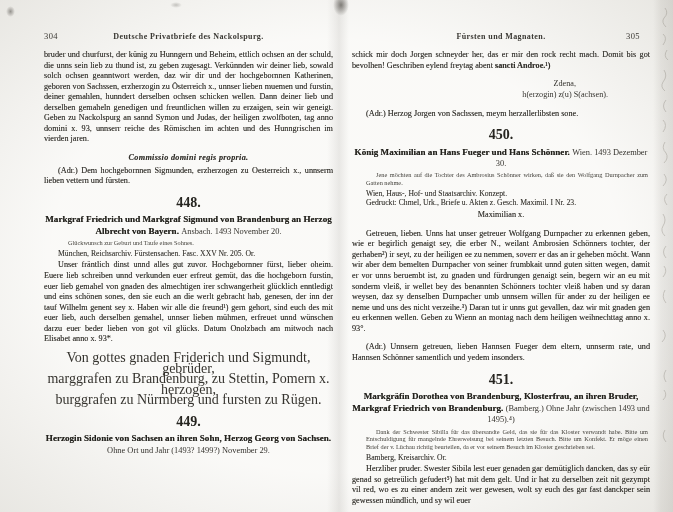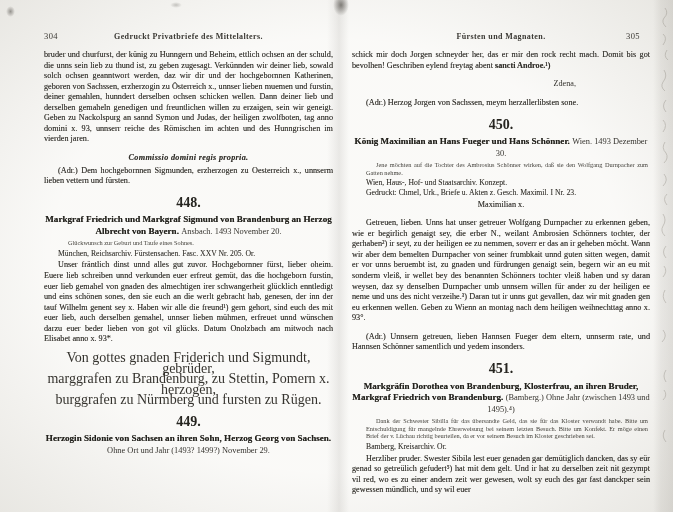--- a/index.html
+++ b/index.html
@@ -77,21 +77,21 @@
     <path d="M14 290 q-4 7 1 13"></path>
     <path d="M12 330 q5 6 -1 12"></path>
     <path d="M15 370 q-4 6 0 12 M13 390 q4 5 -1 10"></path>
     <path d="M14 430 q-4 6 1 12"></path>
   </g>
 </svg>
 
 <div class="page page-left">
   <div class="running-head">
     <span class="num">304</span>
-    <span class="title">Gedruckt Privatbriefe des Mittelalters.</span>
+    <span class="title">Deutsche Privatbriefe des Nackolspurg.</span>
     <span></span>
   </div>
 
   <p class="par">bruder und churfurst, der künig zu Hunngern und Beheim, ettlich ochsen an der schuld, die unns sein lieb zu thund ist, zu geben zugesagt. Verkünnden wir deiner lieb, sowald solch ochsen geanntwort werden, daz wir dir und der hochgebornnen Katherinen, geboren von Sachssen, erzherzogin zu Österreich x., unnser lieben muemen und furstin, deiner gemahlen, hunndert derselben ochsen schicken wellen. Dann deiner lieb und derselben gemaheln genedigen und freuntlichen willen zu erzaigen, sein wir geneigt. Geben zu Nackolspurg an sannd Symon und Judas, der heiligen zwolfboten, tag anno domini x. 93, unnserr reiche des Römischen im achten und des Hunngrischen im vierden jaren.</p>
   <div class="center-line italic">Commissio domini regis propria.</div>
   <p class="par indent mt2">(Adr.)  Dem hochgebornnen Sigmunden, erzherzogen zu Oesterreich x., unnserm lieben vettern und fürsten.</p>
 
   <div class="letter-number">448.</div>
   <div class="letter-heading">
     <span>Markgraf Friedrich und Markgraf Sigmund von Brandenburg an Herzog Albrecht von Bayern.</span>
@@ -114,20 +114,21 @@
 
 <div class="page page-right">
   <div class="running-head">
     <span></span>
     <span class="title">Fürsten und Magnaten.</span>
     <span class="num" style="text-align:center;">305</span>
   </div>
 
   <p class="par"><span>schick mir doch Jorgen schneyder her, das er mir den rock recht mach. Domit bis got bevolhen!  Geschriben eylend freytag abent </span><span class="bold-inline">sancti Androe.¹)</span></p>
   <div class="sig-right r1">Zdena,</div>
+  <div class="sig-right r2">h(erzogin) z(u) S(achsen).</div>
   <p class="par indent">(Adr.)  Herzog Jorgen von Sachssen, meym herzallerlibsten sone.</p>
 
   <div class="letter-number">450.</div>
   <div class="letter-heading">
     <span>König Maximilian an Hans Fueger und Hans Schönner.</span>
     <span class="date">Wien. 1493 Dezember 30.</span>
   </div>
   <p class="summary">Jene möchten auf die Tochter des Ambrosius Schönner wirken, daß sie den Wolfgang Durnpacher zum Gatten nehme.</p>
   <div class="source">Wien, Haus-, Hof- und Staatsarchiv. Konzept.</div>
   <div class="source">Gedruckt: Chmel, Urk., Briefe u. Akten z. Gesch. Maximil. I Nr. 23.</div>

